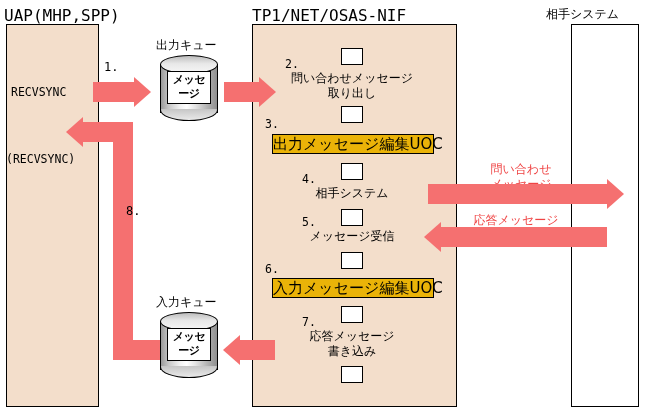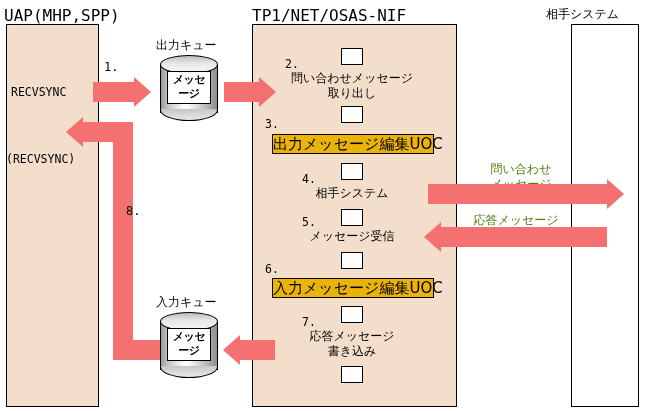--- a/index.html
+++ b/index.html
@@ -54,21 +54,21 @@
   }
   .step-text {
     font-size: 12px;
     color: #000000;
     white-space: nowrap;
     text-align: center;
     line-height: 15px;
   }
   .side-label {
     font-size: 12px;
-    color: #4d7c0f;
+    color: #ef4444;
     white-space: nowrap;
     text-align: center;
     line-height: 15px;
   }
 
   
   .conn-square {
     width: 22px;
     height: 17px;
     background: #ffffff;

